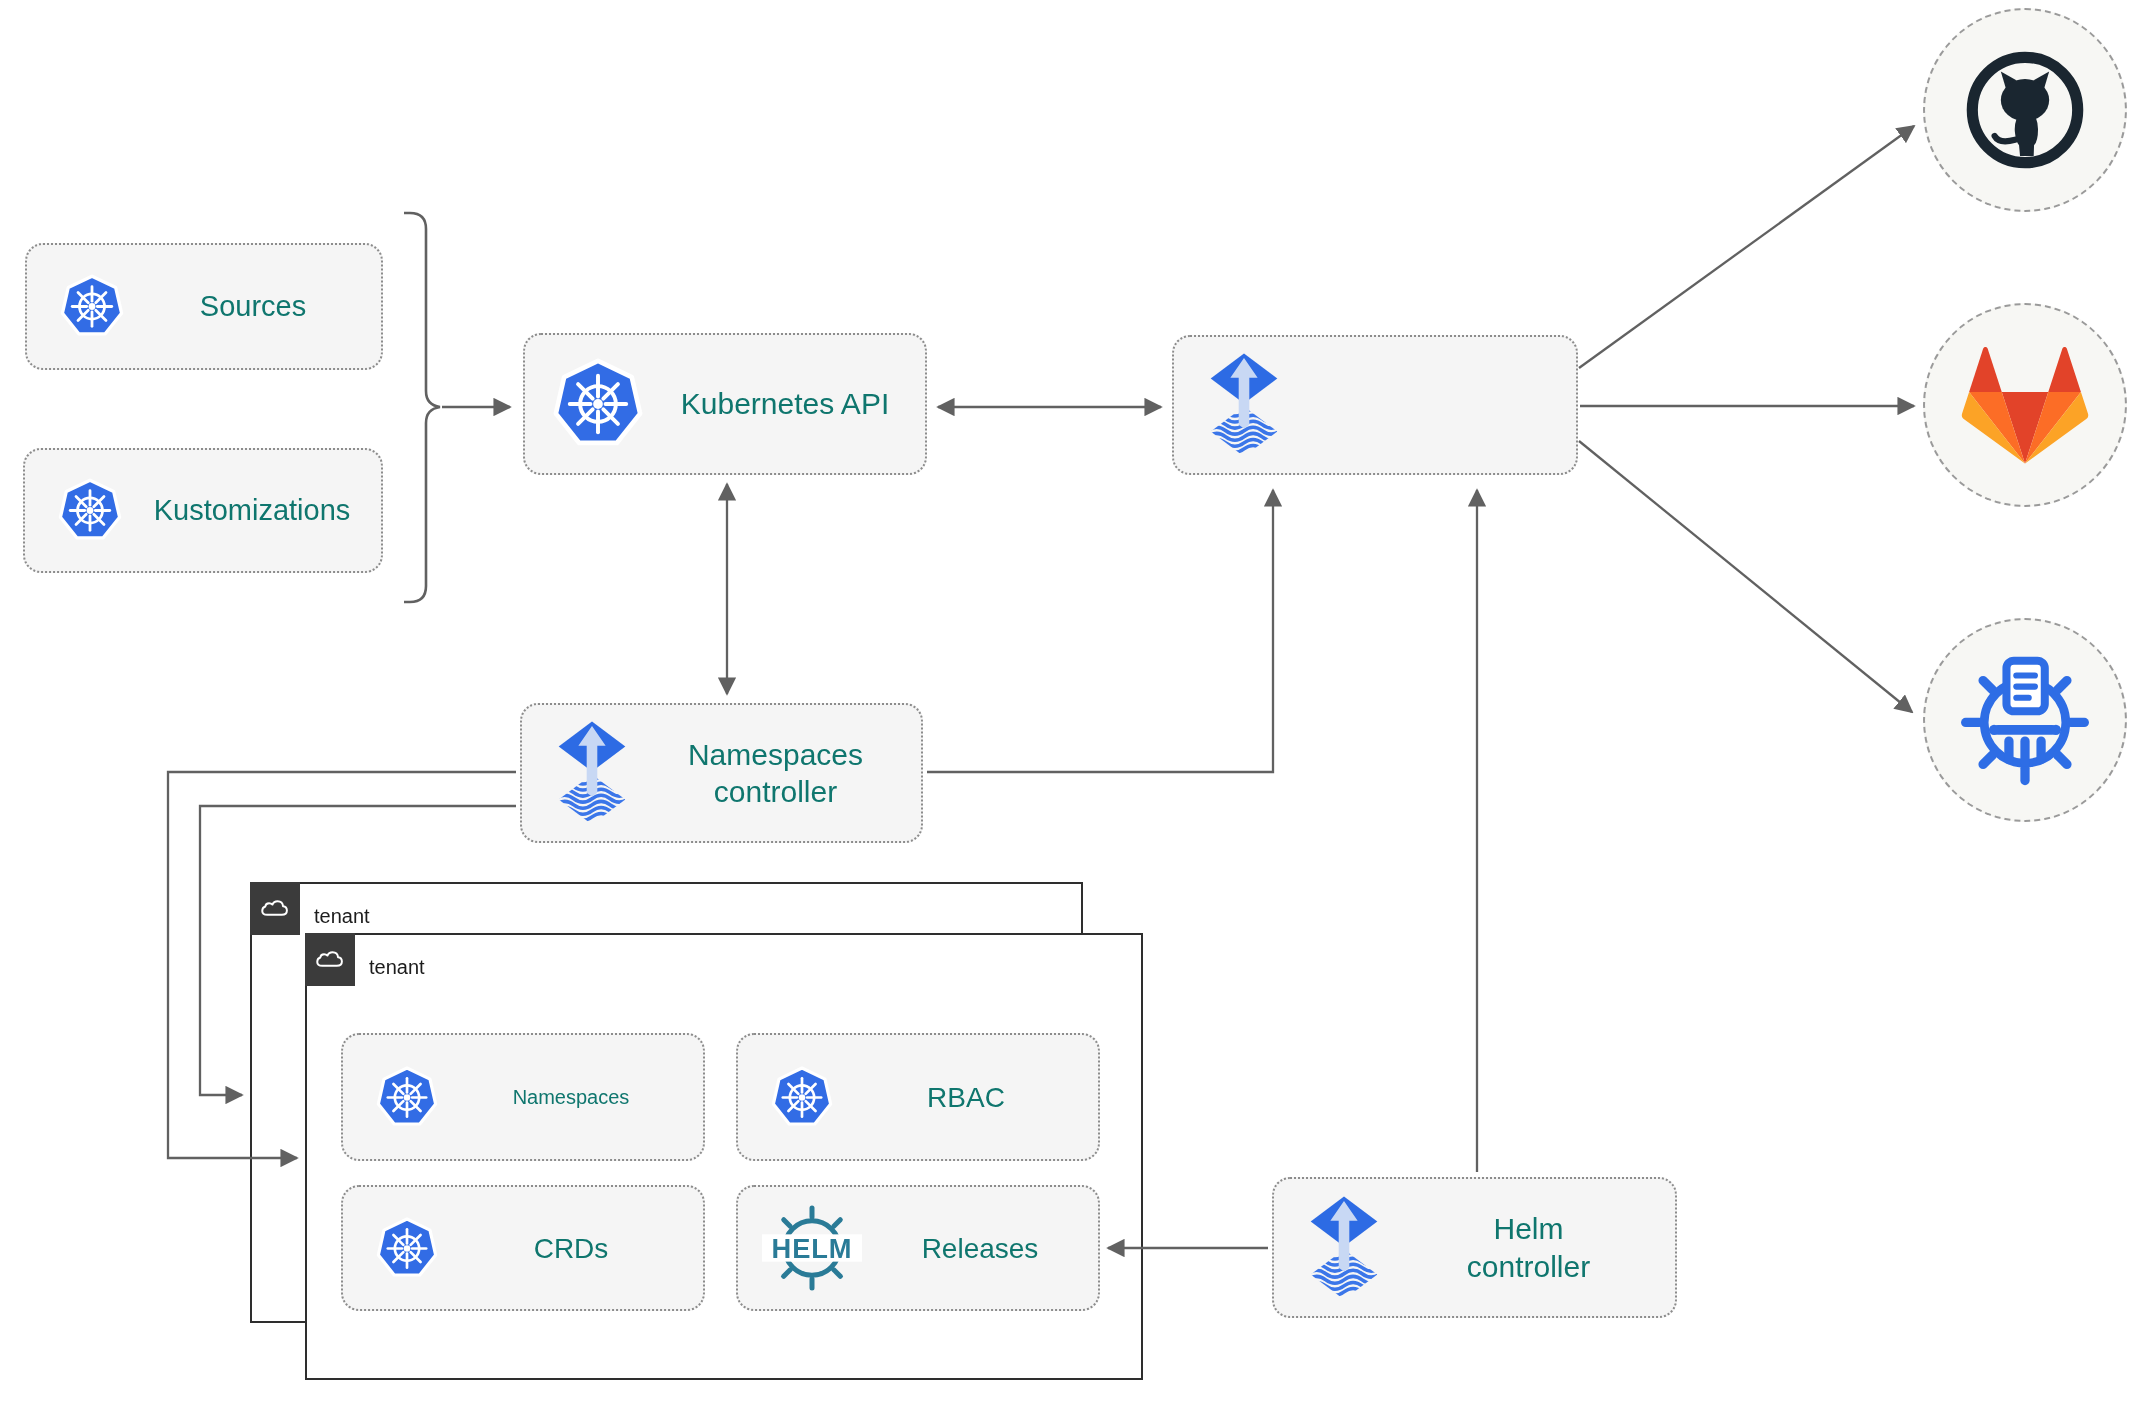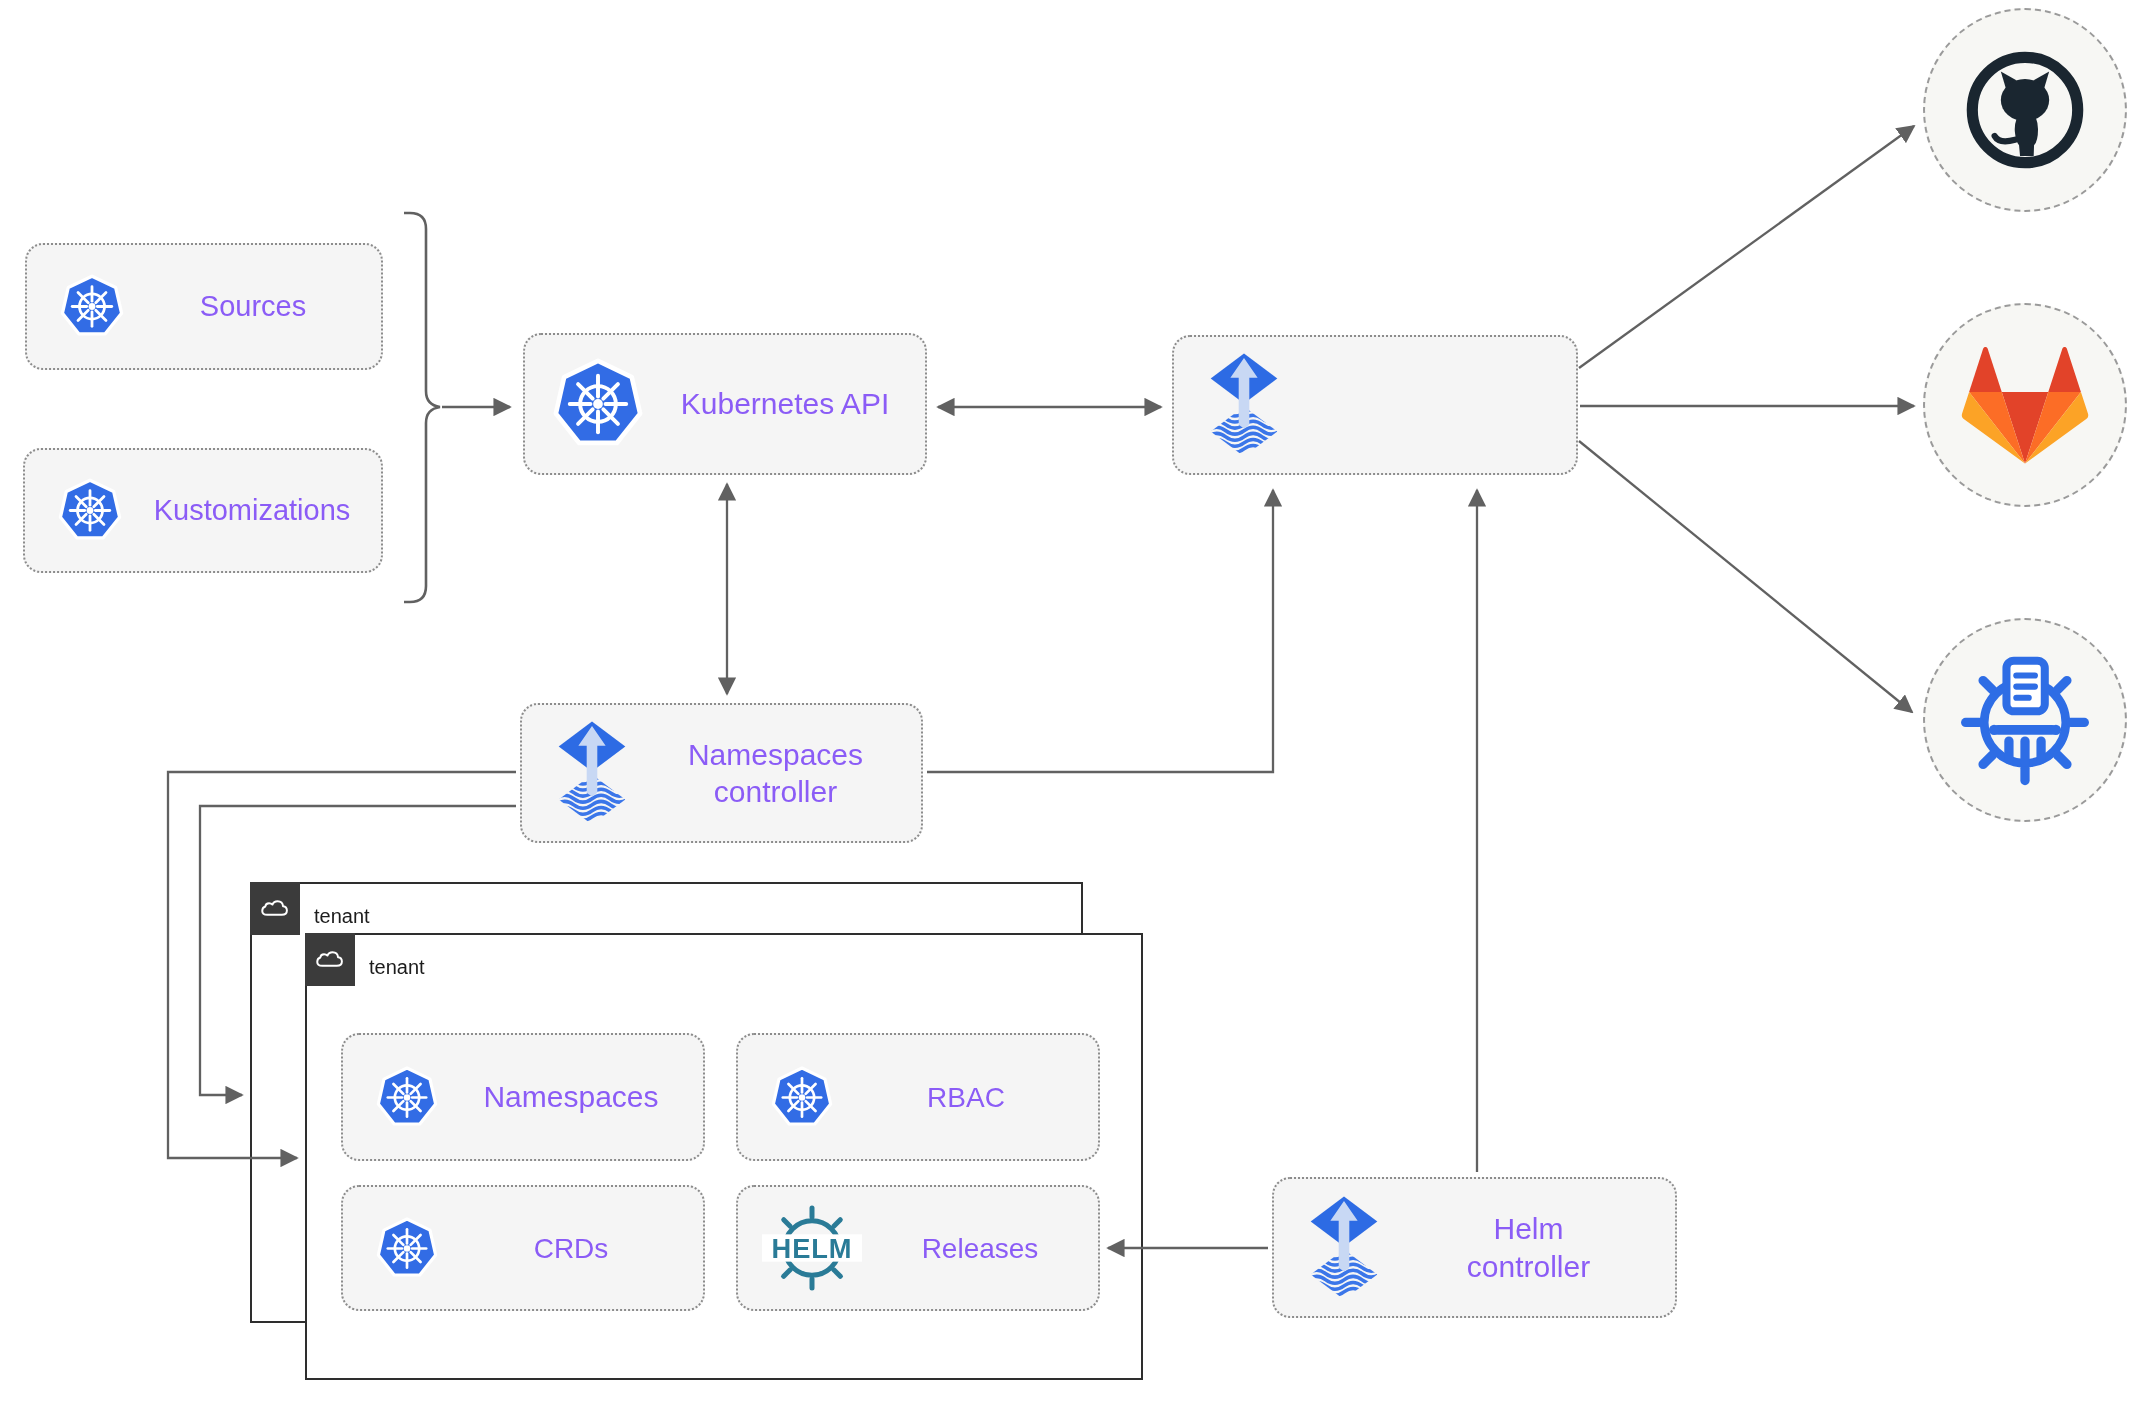--- a/index.html
+++ b/index.html
@@ -7,21 +7,21 @@
     position:relative;width:2144px;height:1407px;background:#ffffff;
     font-family:"Liberation Sans","DejaVu Sans",sans-serif;overflow:hidden;
   }
   
   .node{
     position:absolute;background:#f5f5f5;border:2px dotted #8c8c8c;border-radius:18px;
     display:flex;align-items:center;box-sizing:border-box;z-index:3;
   }
   .node .icon{flex:0 0 auto;margin-left:32px;display:flex;align-items:center;}
   .node .label-wrap{flex:1;display:flex;justify-content:center;align-items:center;}
-  .node .node-label{font-size:29px;color:#8b5cf6;text-align:center;line-height:1.25;}
+  .node .node-label{font-size:29px;color:#0f766e;text-align:center;line-height:1.25;}
   .node.big-label .node-label{font-size:30px;}
   .node.two-line .node-label{max-width:180px;}
   
   .tenant{position:absolute;background:#ffffff;border:2.5px solid #2e2e2e;box-sizing:border-box;}
   .tenant.back{z-index:1;}
   .tenant.front{z-index:2;}
   .tenant-tab{
     position:absolute;top:-2.5px;left:-2.5px;width:50px;height:53px;background:#3b3b3b;
     display:flex;align-items:center;justify-content:center;
   }
@@ -236,21 +236,21 @@
       </span>
   </div>
 
   <div class="node" style="left:341px;top:1033px;width:364px;height:128px;">
     <span class="icon">
         <svg width="64" height="67">
           <use href="#sym-k8s"></use>
         </svg>
       </span>
     <span class="label-wrap">
-        <span class="node-label" style="font-size:30px;">Namespaces</span>
+        <span class="node-label" style="font-size:20px;">Namespaces</span>
       </span>
   </div>
 
   <div class="node" style="left:736px;top:1033px;width:364px;height:128px;">
     <span class="icon">
         <svg width="64" height="67">
           <use href="#sym-k8s"></use>
         </svg>
       </span>
     <span class="label-wrap">

